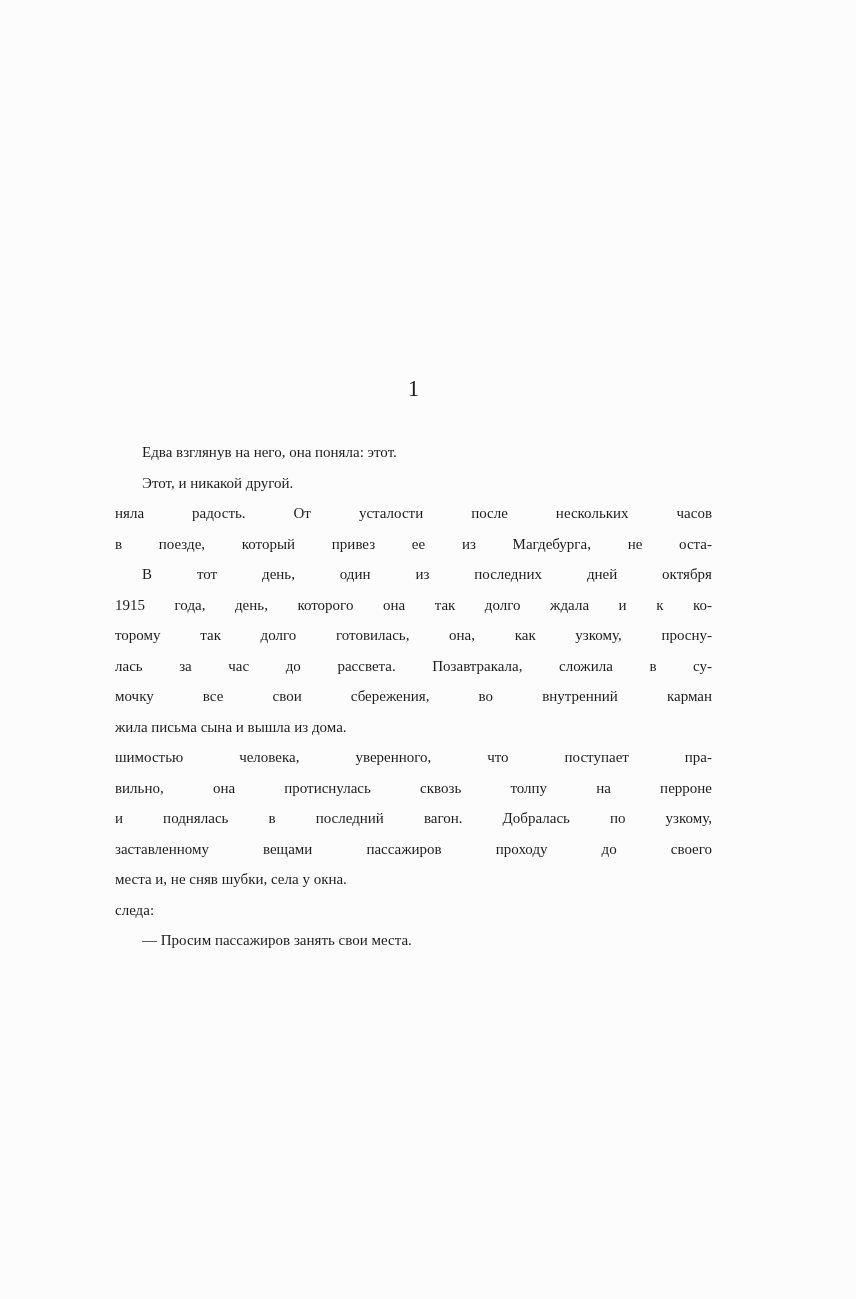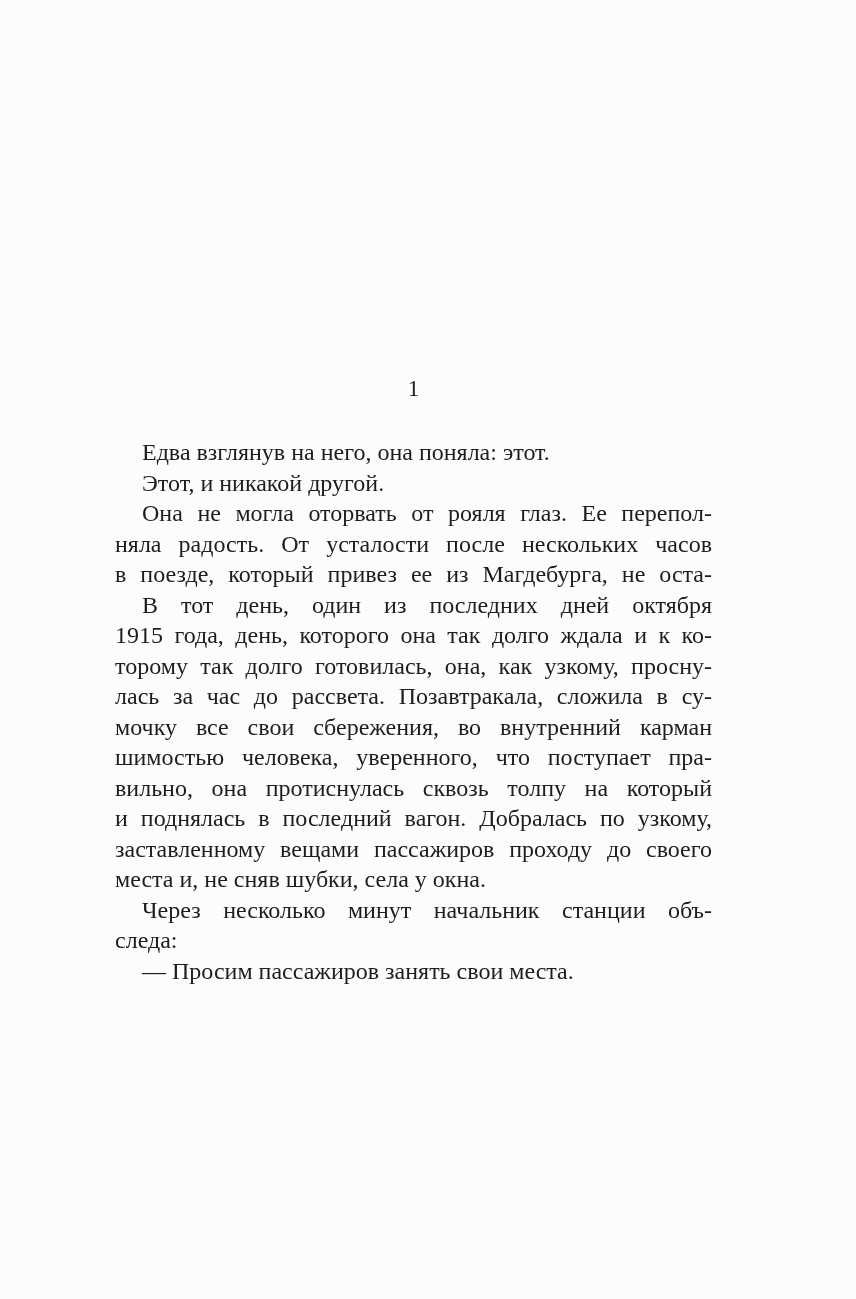--- a/index.html
+++ b/index.html
@@ -23,21 +23,21 @@
     width: 597px;
     text-align: center;
     font-size: 23px;
     line-height: 30px;
   }
   .text-block {
     position: absolute;
     top: 437px;
     left: 115px;
     width: 597px;
-    font-size: 24px;
+    font-size: 15px;
     line-height: 30.5px;
   }
   .paragraph {
     margin: 0;
   }
   .line {
     text-align: justify;
     text-align-last: justify;
     white-space: normal;
   }
@@ -54,39 +54,38 @@
 <div class="book-page">
   <div class="chapter-number">1</div>
   <div class="text-block">
       <div class="paragraph">
         <div class="line first last">Едва взглянув на него, она поняла: этот.</div>
       </div>
       <div class="paragraph">
         <div class="line first last">Этот, и никакой другой.</div>
       </div>
       <div class="paragraph">
-        <div class="line first">Она не могла оторвать от рояля глаз. Ее перепол-</div>
         <div class="line">няла радость. От усталости после нескольких часов</div>
         <div class="line">в поезде, который привез ее из Магдебурга, не оста-</div>
       </div>
       <div class="paragraph">
         <div class="line first">В тот день, один из последних дней октября</div>
         <div class="line">1915 года, день, которого она так долго ждала и к ко-</div>
         <div class="line">торому так долго готовилась, она, как узкому, просну-</div>
         <div class="line">лась за час до рассвета. Позавтракала, сложила в су-</div>
         <div class="line">мочку все свои сбережения, во внутренний карман</div>
+        <div class="line last">жила письма сына и вышла из дома.</div>
       </div>
       <div class="paragraph">
         <div class="line">шимостью человека, уверенного, что поступает пра-</div>
-        <div class="line">вильно, она протиснулась сквозь толпу на который</div>
+        <div class="line">вильно, она протиснулась сквозь толпу на перроне</div>
         <div class="line">и поднялась в последний вагон. Добралась по узкому,</div>
         <div class="line">заставленному вещами пассажиров проходу до своего</div>
         <div class="line last">места и, не сняв шубки, села у окна.</div>
       </div>
       <div class="paragraph">
-        <div class="line first">Через несколько минут начальник станции объ-</div>
         <div class="line last">следа:</div>
       </div>
       <div class="paragraph">
         <div class="line first last">— Просим пассажиров занять свои места.</div>
       </div>
     </div>
 </div>
 
 </body></html>

